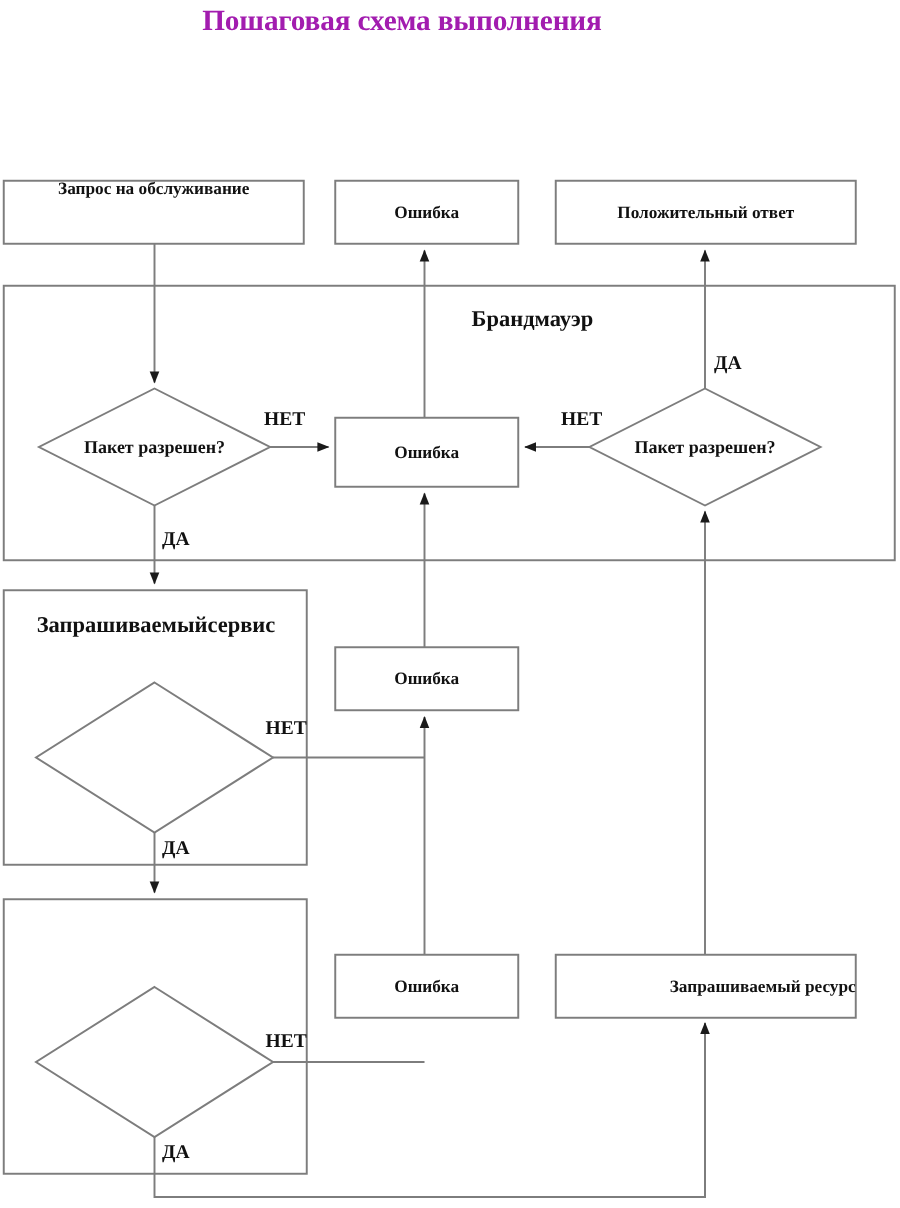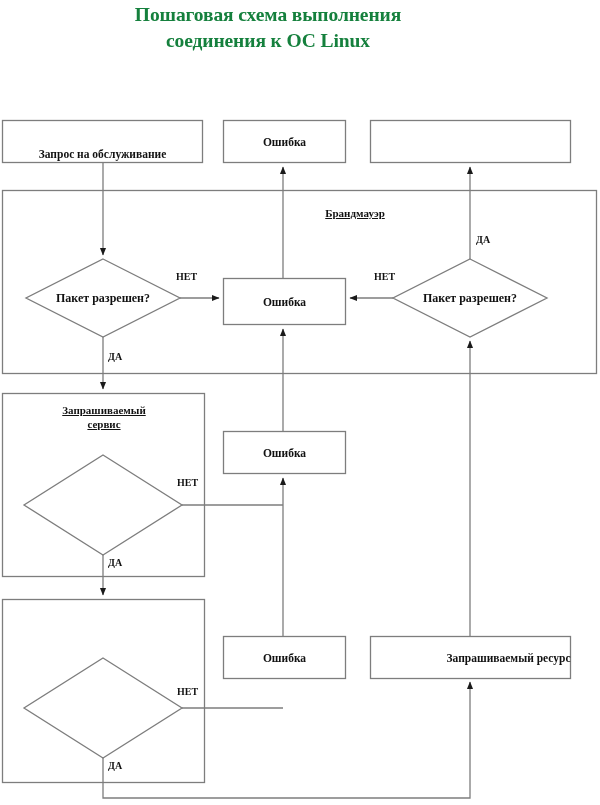--- a/index.html
+++ b/index.html
@@ -26,21 +26,21 @@
   .title {
     position: absolute;
     left: 0;
     top: 2px;
     width: 536px;
     text-align: center;
     font-size: 19.5px;
     font-weight: bold;
     line-height: 26px;
     letter-spacing: -0.1px;
-    color: #15803d;
+    color: #a21caf;
   }
   .title-line { display: block; }
 
   svg.layer {
     position: absolute;
     left: 0; top: 0;
     width: 600px;
     height: 805px;
     pointer-events: none;
   }
@@ -52,37 +52,36 @@
     justify-content: center;
     text-align: center;
     font-weight: bold;
     font-size: 11.5px;
     line-height: 14px;
     color: #111111;
   }
 
   .box-label { font-size: 11.5px; }
   .diamond-label { font-size: 12px; }
-  .zone-title { font-size: 11px; font-weight: bold; text-decoration: underline; }
+  .zone-title { font-size: 15px; font-weight: bold; }
   .edge-label {
     position: absolute;
-    font-size: 10px;
+    font-size: 13px;
     font-weight: bold;
     color: #111111;
     white-space: nowrap;
   }
 </style>
 </head>
 <body>
 
 <div id="diagram-root">
 
   <div class="title">
     <span class="title-line">Пошаговая схема выполнения</span>
-    <span class="title-line">соединения к ОС Linux</span>
   </div>
 
   <svg class="layer" viewBox="0 0 600 805" xmlns="http://www.w3.org/2000/svg">
     <defs>
       <marker id="arrowhead" markerWidth="9" markerHeight="9" refX="7.4" refY="3.6" orient="auto" markerUnits="userSpaceOnUse">
         <path d="M0,0.4 L8,3.6 L0,6.8 Z" fill="#1a1a1a"></path>
       </marker>
     </defs>
 
     <g stroke="#7d7d7d" stroke-width="1.3" fill="#ffffff">
@@ -132,34 +131,35 @@
       <path d="M182,505 L283,505"></path>
 
       <line x1="103" y1="555" x2="103" y2="595" marker-end="url(#arrowhead)"></line>
 
       <path d="M182,708 L283,708"></path>
 
       <path d="M103,758 L103,798 L470,798 L470,682" marker-end="url(#arrowhead)"></path>
     </g>
   </svg>
 
-  <div class="node-label box-label" style="left:2px; top:132px; width:201px; height:43px;text-align:center;">Запрос на обслуживание</div>
+  <div class="node-label box-label" style="left:2px; top:104px; width:201px; height:43px;text-align:center;">Запрос на обслуживание</div>
 
   <div class="node-label box-label" style="left:223px; top:120px; width:123px; height:43px;">Ошибка</div>
 
+  <div class="node-label box-label" style="left:370px; top:120px; width:201px; height:43px;">Положительный ответ</div>
 
   <div class="node-label zone-title" style="left:310px; top:205px; width:90px; height:16px;">Брандмауэр</div>
 
   <div class="node-label diamond-label" style="left:33px; top:289px; width:140px; height:18px;">Пакет разрешен?</div>
 
   <div class="node-label box-label" style="left:223px; top:278px; width:123px; height:47px;">Ошибка</div>
 
   <div class="node-label diamond-label" style="left:400px; top:289px; width:140px; height:18px;">Пакет разрешен?</div>
 
-  <div class="node-label zone-title" style="left:14px; top:400px; width:180px; height:34px; flex-direction:column;">
+  <div class="node-label zone-title" style="left:14px; top:400px; width:180px; height:34px; flex-direction:row;">
     <span>Запрашиваемый</span>
     <span>сервис</span>
   </div>
 
 
   <div class="node-label box-label" style="left:223px; top:431px; width:123px; height:43px;">Ошибка</div>
 
 
 
   <div class="node-label box-label" style="left:223px; top:636px; width:123px; height:43px;">Ошибка</div>

